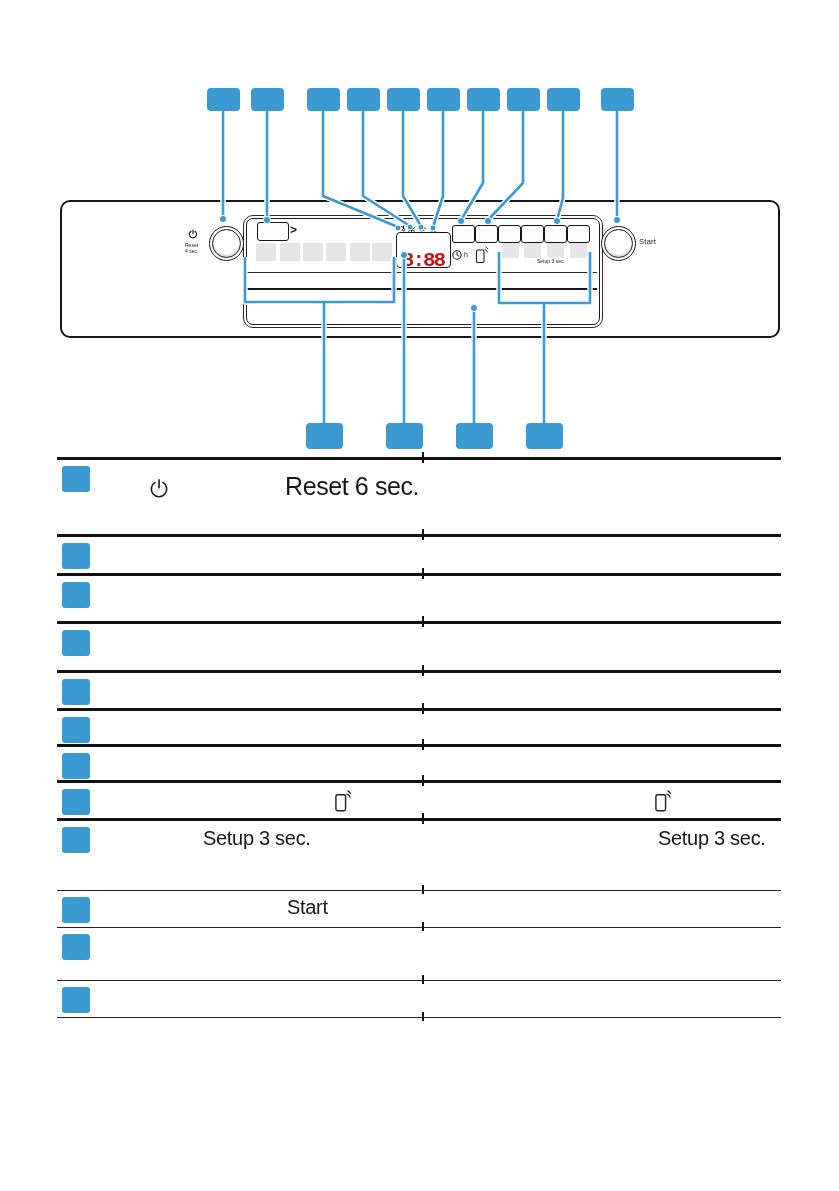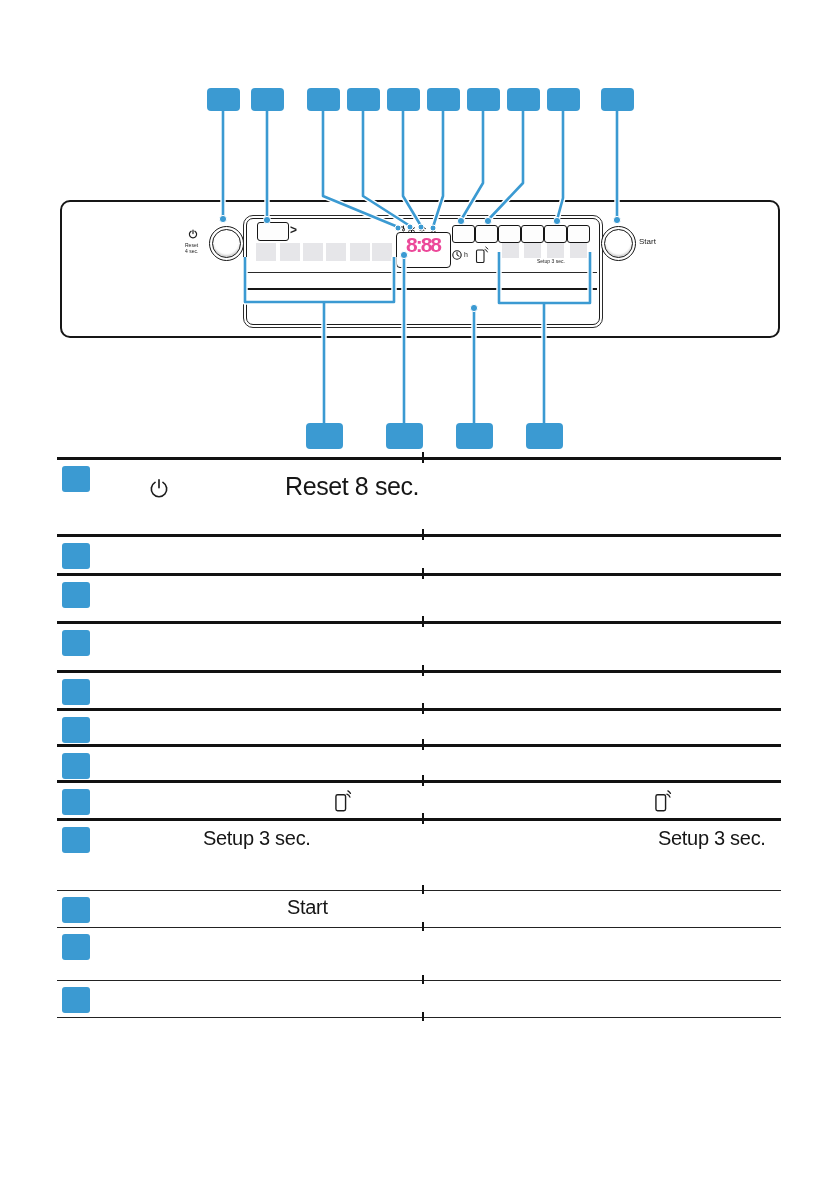--- a/index.html
+++ b/index.html
@@ -20,23 +20,23 @@
   .knob{position:absolute;border:1.3px solid #161616;border-radius:50%;background:#fff;}
   .knob .inner{position:absolute;left:2px;top:2px;right:2px;bottom:2px;
                border:1.6px solid #161616;border-radius:50%;
                box-shadow:inset 0 -2px 2px rgba(0,0,0,.18);}
   .slot{position:absolute;background:#e6e6e9;}
   .obtn{position:absolute;border:1.3px solid #161616;border-radius:3px;background:#fdfdfd;}
   .groove1{position:absolute;left:247px;top:272px;width:350px;height:1px;background:#2a2a2a;}
   .groove2{position:absolute;left:247px;top:288px;width:350px;height:2px;background:#161616;}
   .disp{position:absolute;left:396px;top:232px;width:53px;height:34px;
         border:1.6px solid #161616;border-radius:4px;background:#fff;}
-  .disp .val{position:absolute;left:2px;top:0;width:48px;text-align:center;
-        font-family:Liberation Sans, sans-serif;font-weight:bold;font-size:21px;
-        letter-spacing:-2px;color:#ec4899;line-height:24px;}
+  .disp .val{position:absolute;left:2px;top:16px;width:48px;text-align:center;
+        font-family:Liberation Mono, monospace;font-weight:bold;font-size:21px;
+        letter-spacing:-2px;color:#b91c1c;line-height:24px;}
   .tinytxt{position:absolute;font-size:5px;line-height:6px;color:#222;letter-spacing:0;}
   .startlbl{position:absolute;left:639px;top:237px;font-size:8px;color:#222;}
   .chev{position:absolute;left:290px;top:223px;font-size:12px;font-weight:bold;color:#222;}
 
   
   .ltable{position:absolute;left:57px;top:457px;width:724px;}
   .lrow{position:relative;border-top:3px solid #111;}
   .lrow.thin{border-top:1.2px solid #222;}
   .ltable-end{position:relative;border-top:1.2px solid #222;height:0;}
   .numbox{position:absolute;left:5px;top:6px;width:28px;height:26px;background:#3b9ad2;border-radius:3px;}
@@ -199,21 +199,21 @@
   </svg>
 
   <div class="ltable">
 
     <div class="lrow" style="height:74px;">
       <div class="tick"></div>
       <div class="numbox"></div>
       <svg class="abs" style="left:91px;top:17px;" width="22" height="24" viewBox="0 0 10 10">
         <path class="ink" stroke-width="0.75" d="M5 0.8 V4.4 M3.2 2 a3.5 3.5 0 1 0 3.6 0"></path>
       </svg>
-      <div class="cell-txt" style="left:228px;top:12px;">Reset 8 sec.</div>
+      <div class="cell-txt" style="left:228px;top:12px;">Reset 6 sec.</div>
     </div>
 
     <div class="lrow" style="height:36px;">
       <div class="tick"></div>
       <div class="numbox"></div>
     </div>
 
     <div class="lrow" style="height:45px;">
       <div class="tick"></div>
       <div class="numbox"></div>

